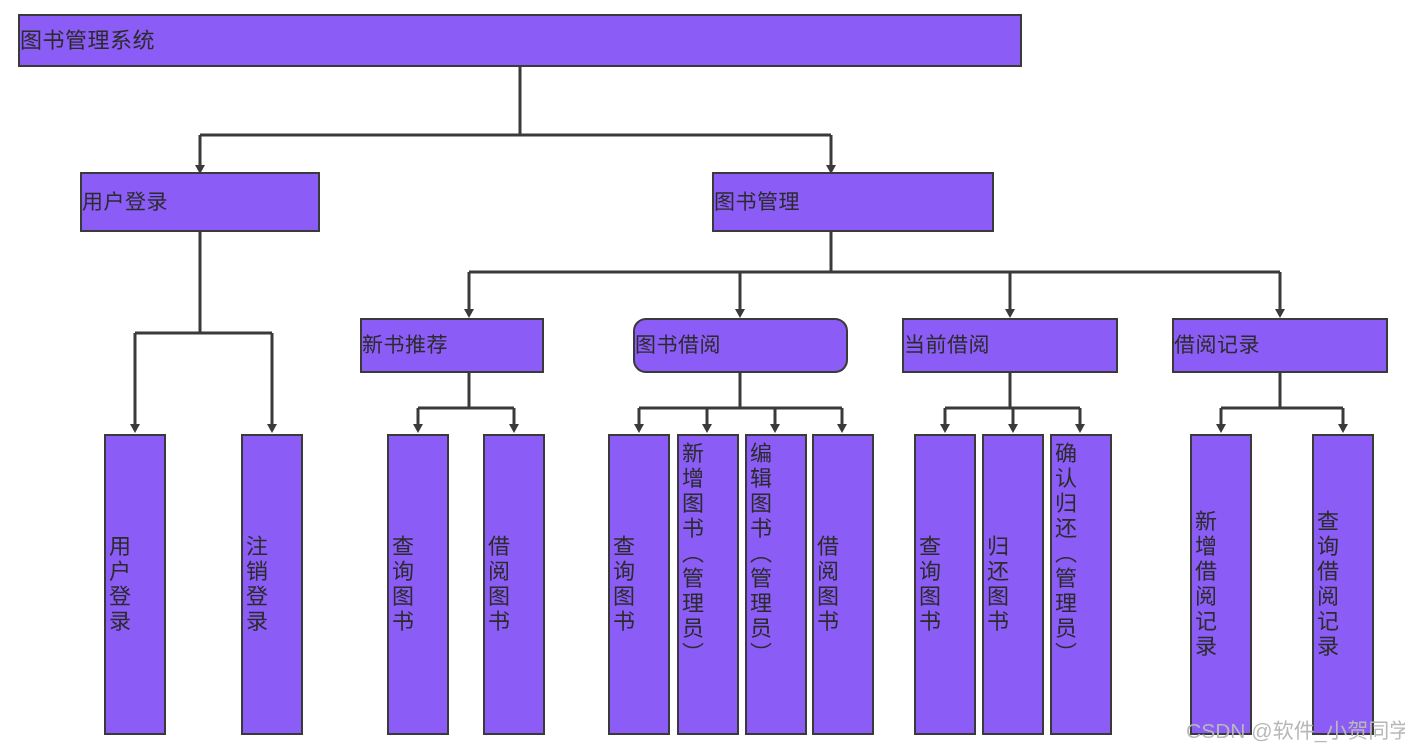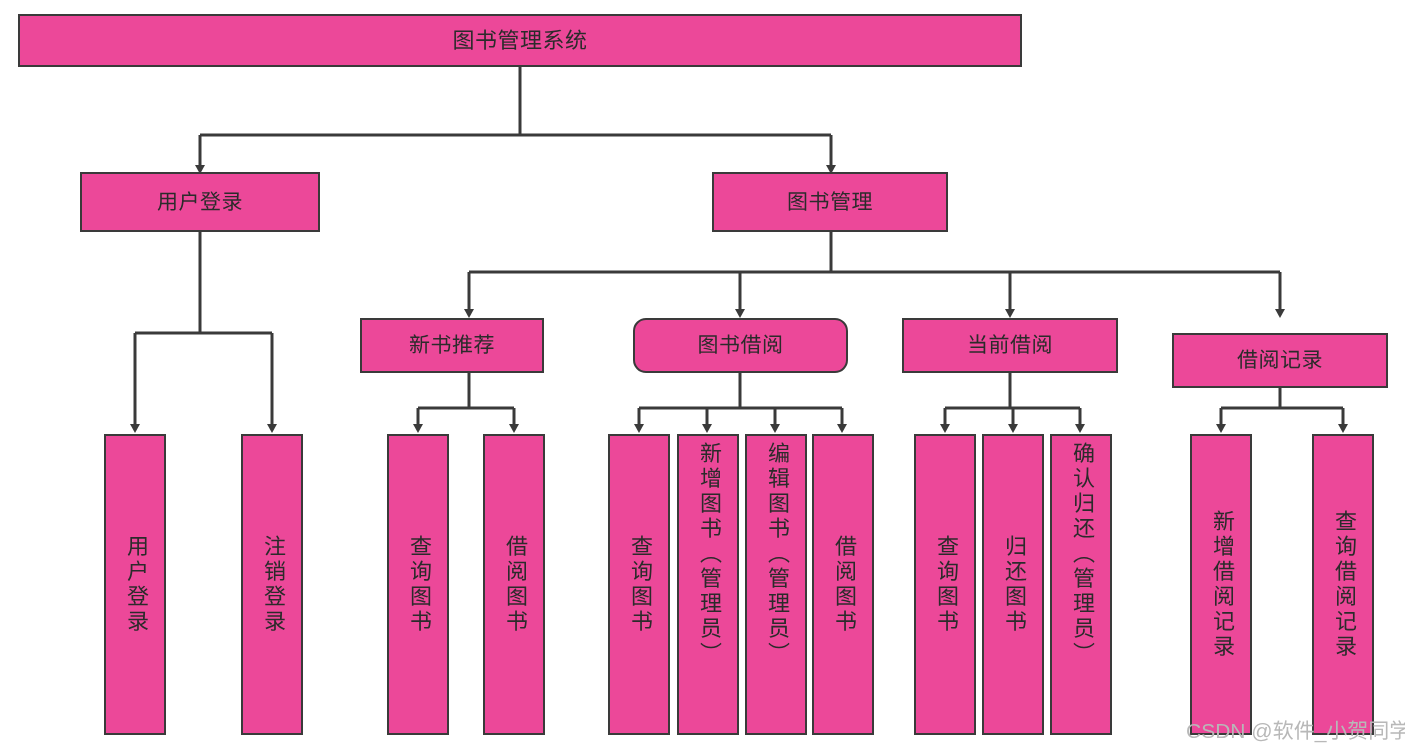--- a/index.html
+++ b/index.html
@@ -21,25 +21,25 @@
     left: 0;
     top: 0;
     width: 1405px;
     height: 747px;
     pointer-events: none;
   }
   .node {
     position: absolute;
     box-sizing: border-box;
     border: 2px solid #3a3a3a;
-    background: #ec4899;
+    background: #8b5cf6;
     color: #2b2b2b;
     display: flex;
     align-items: center;
-    justify-content: center;
+    justify-content: flex-start;
     overflow: hidden;
   }
   .node .label {
     display: block;
     line-height: 1.05;
     white-space: nowrap;
     letter-spacing: 0.5px;
   }
   
   .node.horiz .label {
@@ -131,37 +131,37 @@
   </svg>
 
   <div class="node horiz root" style="left:18px; top:14px; width:1004px; height:53px;">
     <span class="label">图书管理系统</span>
   </div>
 
   <div class="node horiz" style="left:80px; top:172px; width:240px; height:60px;">
     <span class="label">用户登录</span>
   </div>
 
-  <div class="node horiz" style="left:712px; top:172px; width:236px; height:60px;">
+  <div class="node horiz" style="left:712px; top:172px; width:282px; height:60px;">
     <span class="label">图书管理</span>
   </div>
 
   <div class="node horiz" style="left:360px; top:318px; width:184px; height:55px;">
     <span class="label">新书推荐</span>
   </div>
 
   <div class="node horiz" style="left:633px; top:318px; width:215px; height:55px;border-radius:13px;">
     <span class="label">图书借阅</span>
   </div>
 
   <div class="node horiz" style="left:902px; top:318px; width:216px; height:55px;">
     <span class="label">当前借阅</span>
   </div>
 
-  <div class="node horiz" style="left:1172px; top:318px; width:216px; height:55px;margin-top:15px;">
+  <div class="node horiz" style="left:1172px; top:318px; width:216px; height:55px;">
     <span class="label">借阅记录</span>
   </div>
 
   <div class="node vert centered" style="left:104px; top:434px; width:62px; height:301px;">
     <span class="label">用户登录</span>
   </div>
 
   <div class="node vert centered" style="left:241px; top:434px; width:62px; height:301px;">
     <span class="label">注销登录</span>
   </div>

